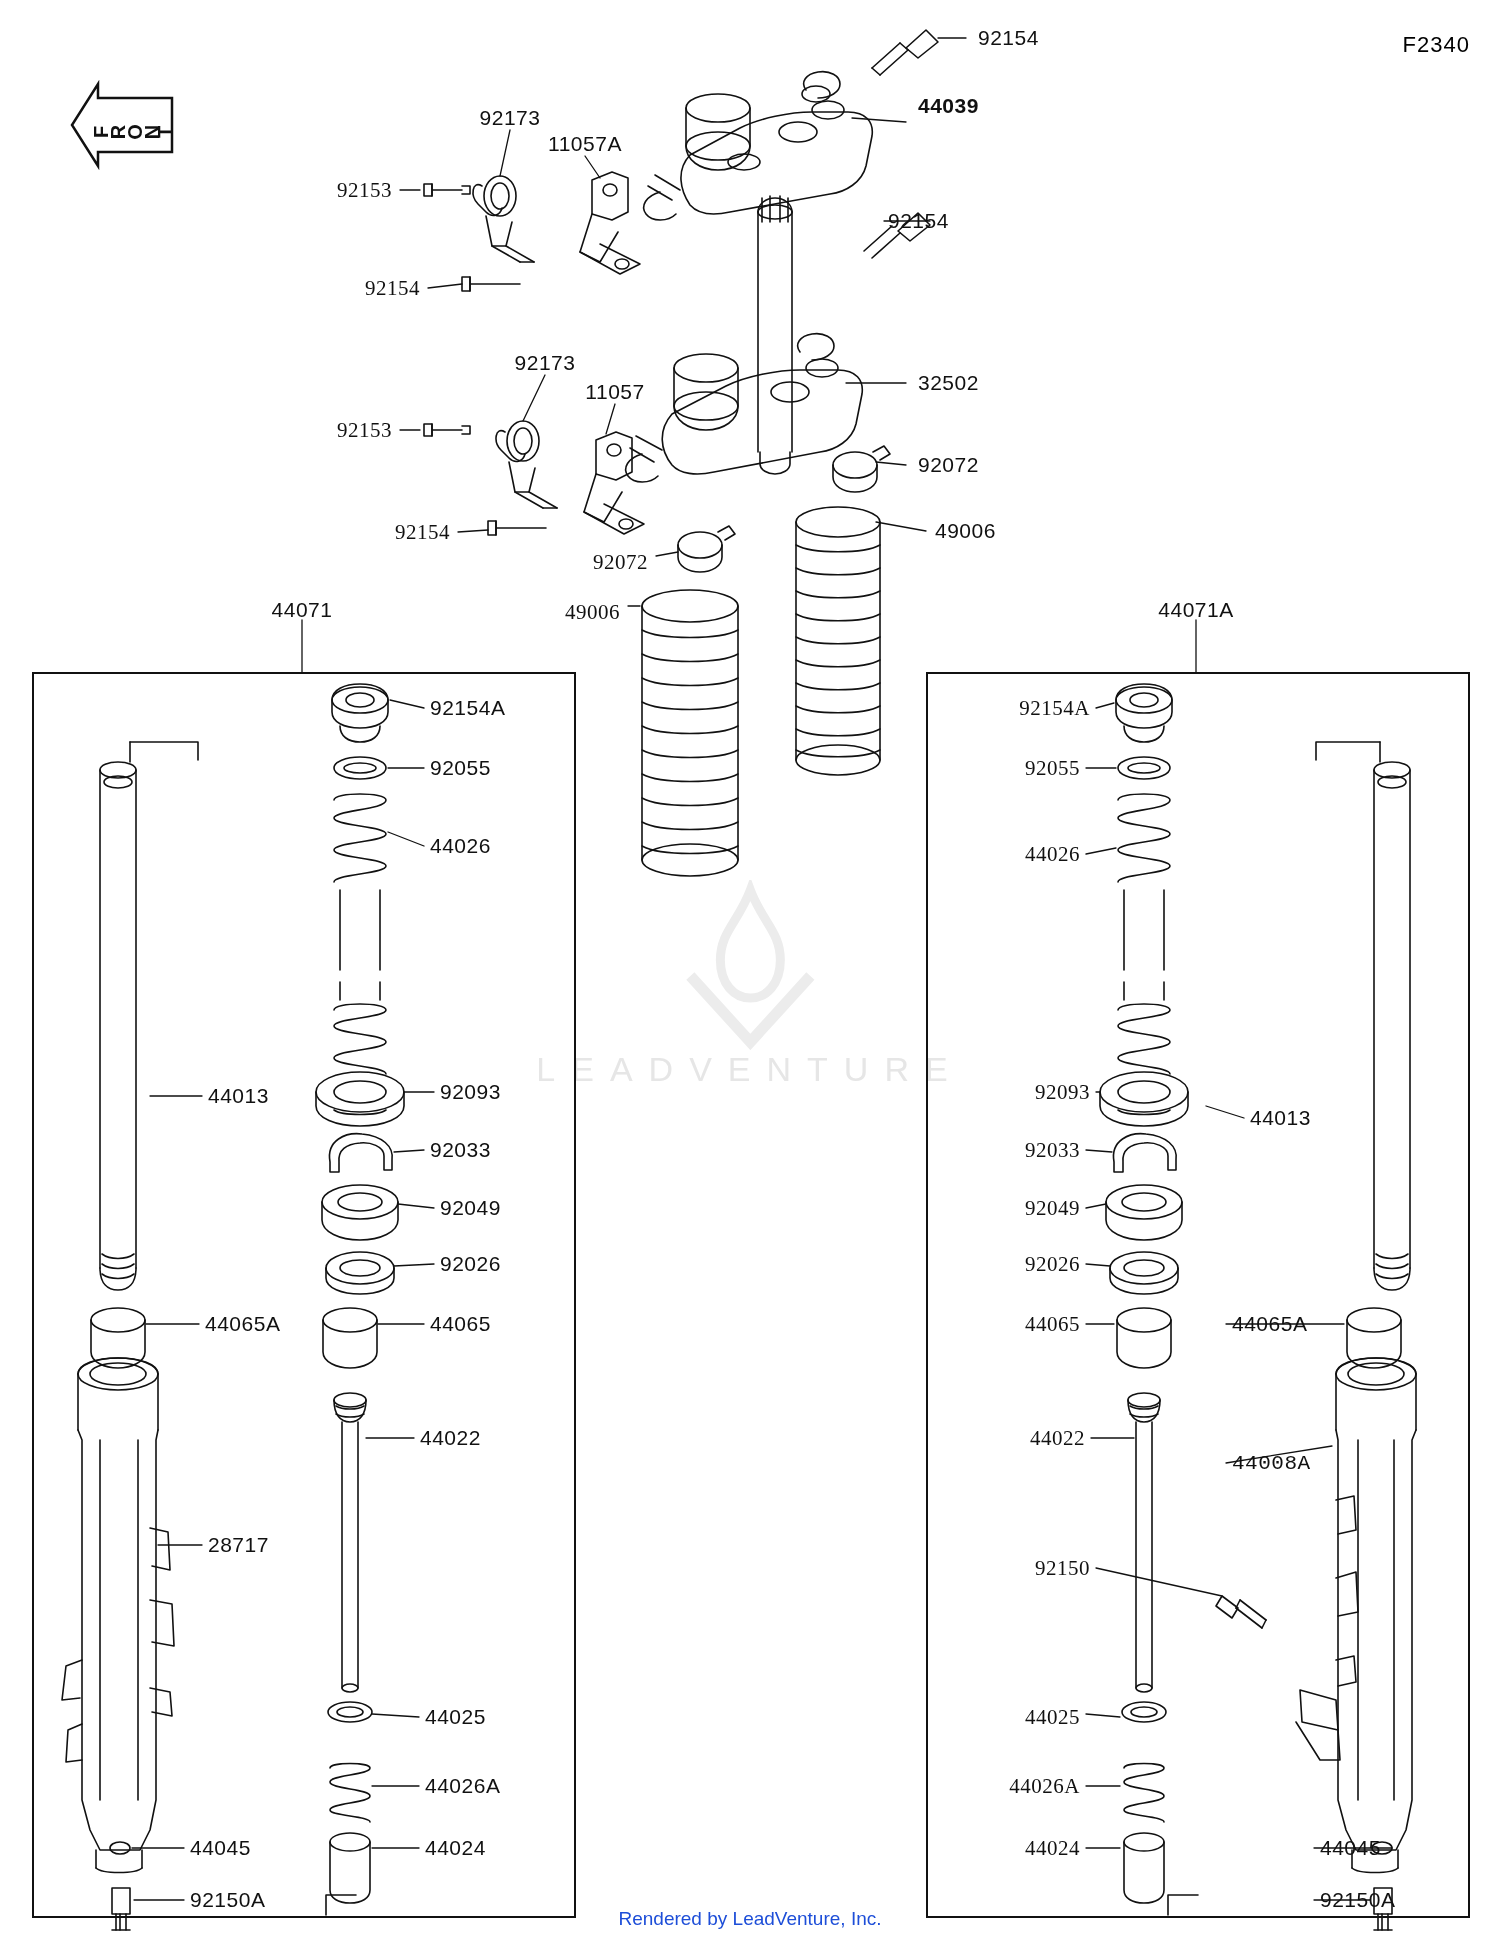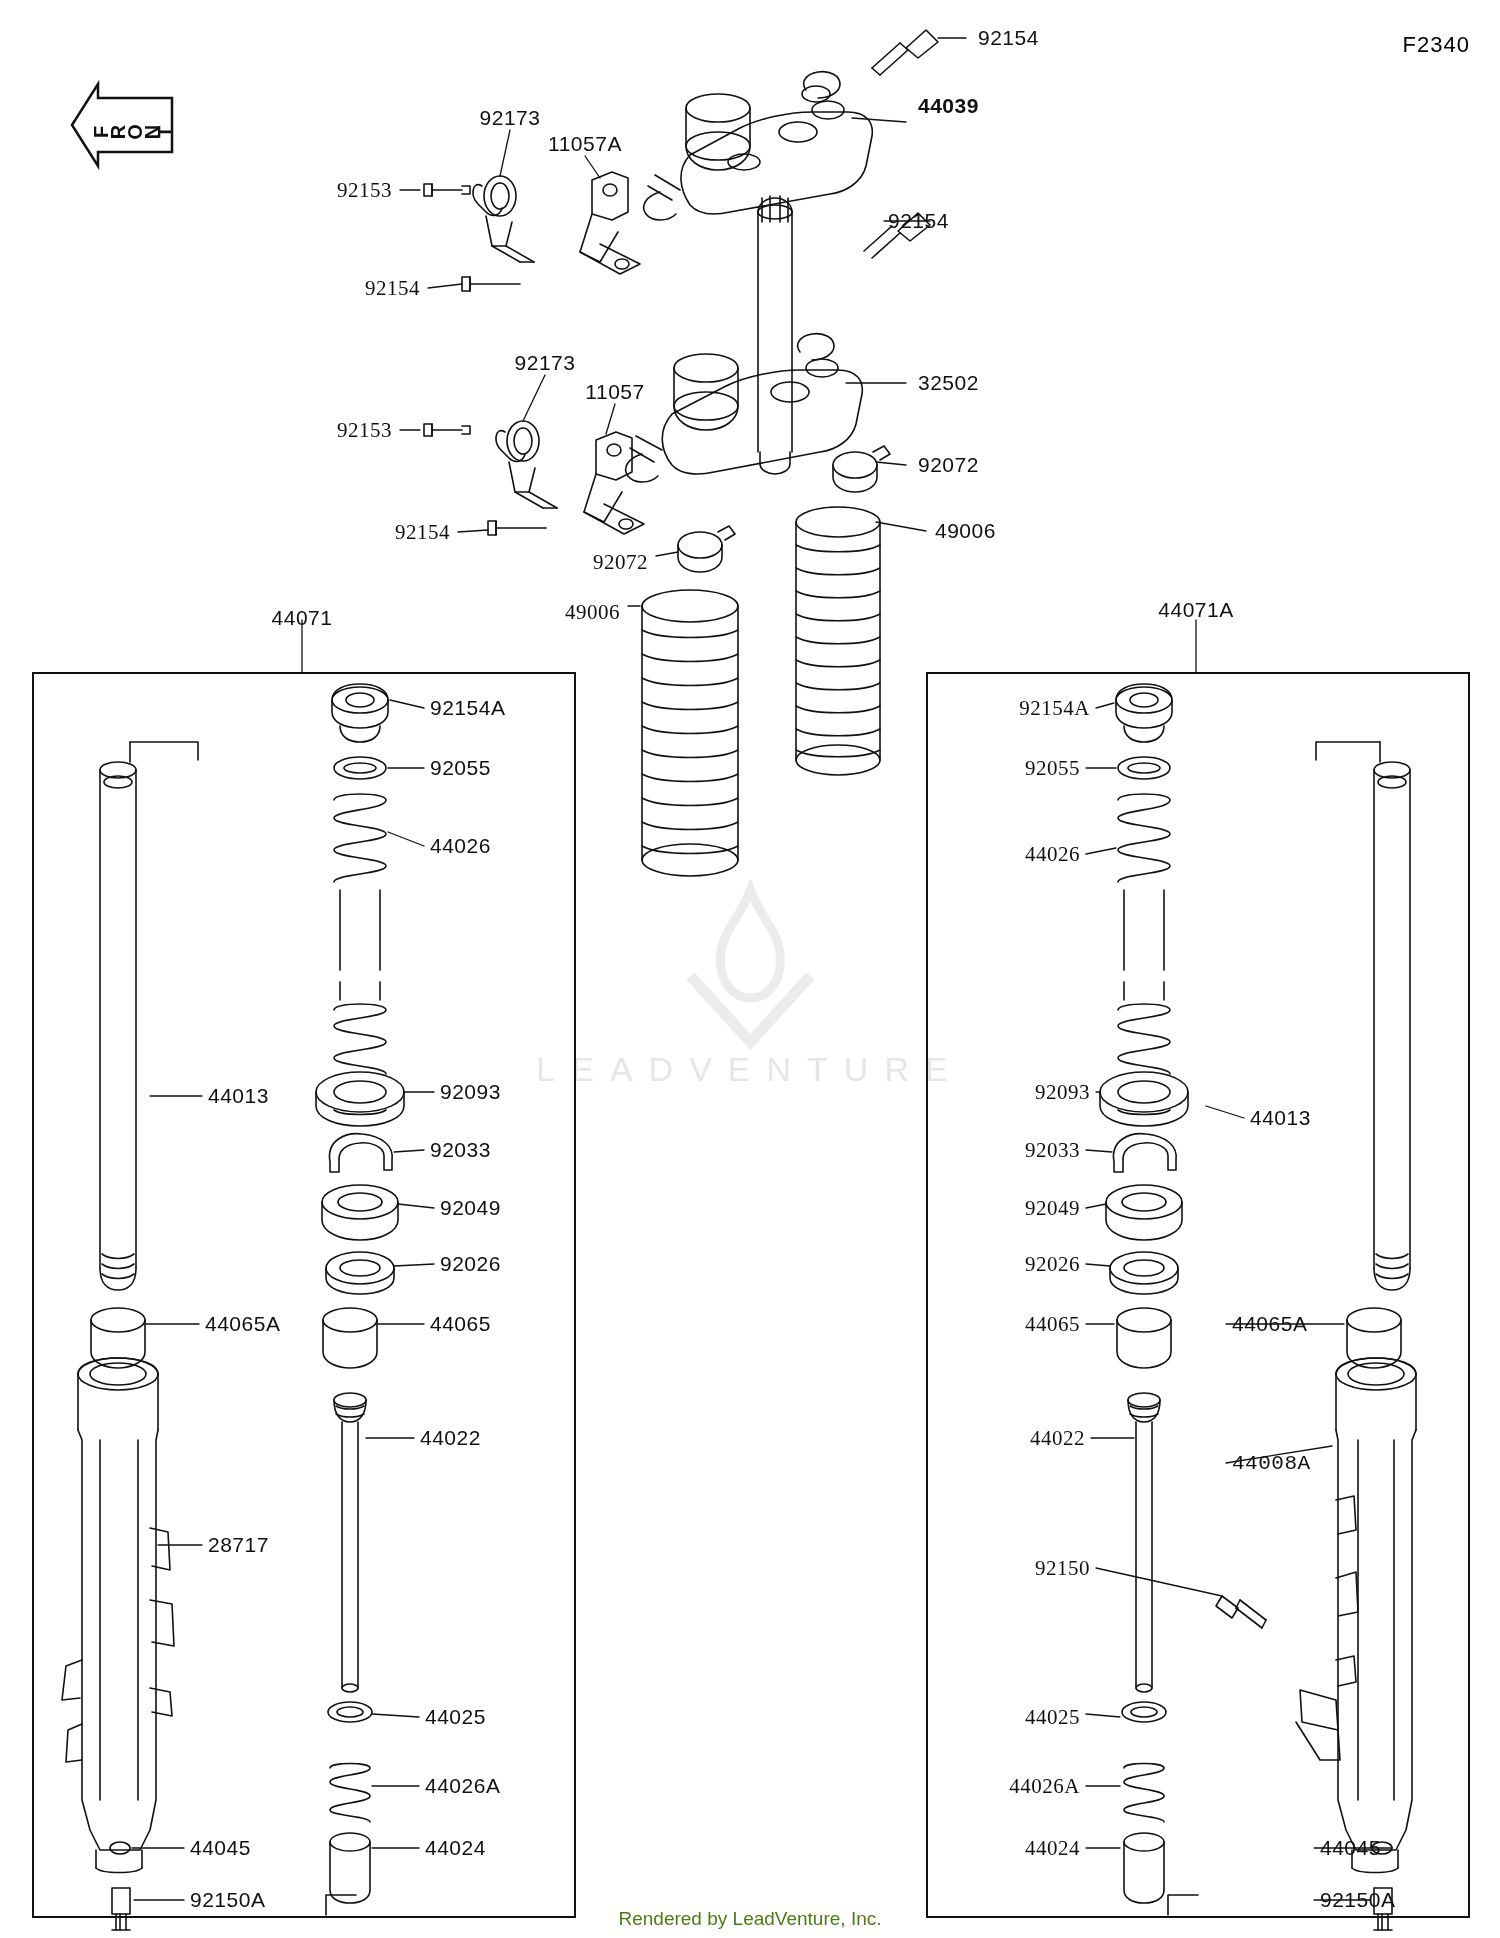--- a/index.html
+++ b/index.html
@@ -54,21 +54,21 @@
     background: transparent;
   }
 
   .footer {
     position: absolute;
     left: 0;
     right: 0;
     bottom: 8px;
     text-align: center;
     font-size: 19px;
-    color: #4d7c0f;
+    color: #1d4ed8;
   }
 
   .watermark {
     position: absolute;
     left: 50%;
     top: 880px;
     transform: translateX(-50%);
     text-align: center;
     color: #e9e9e9;
     pointer-events: none;
@@ -586,21 +586,21 @@
       <g stroke-width="1.3">
         <path d="M302 620 L302 672"></path>
         <path d="M1196 620 L1196 672"></path>
       </g>
     </g>
   </svg>
 
   <div class="panel" style="left:32px; top:672px; width:540px; height:1242px;"></div>
   <div class="panel" style="left:926px; top:672px; width:540px; height:1242px;"></div>
 
-  <div class="lbl c" style="left:302px; top:610px;margin-top:8px;">44071</div>
+  <div class="lbl c" style="left:302px; top:610px;">44071</div>
   <div class="lbl c" style="left:1196px; top:610px;">44071A</div>
 
   <div class="lbl l" style="left:978px; top:38px;">92154</div>
   <div class="lbl l" style="left:918px; top:106px;font-weight:bold;">44039</div>
   <div class="lbl c" style="left:510px; top:118px;">92173</div>
   <div class="lbl c" style="left:585px; top:144px;">11057A</div>
   <div class="lbl r" style="left:392px; top:190px;">92153</div>
   <div class="lbl r" style="left:420px; top:288px;">92154</div>
   <div class="lbl l" style="left:888px; top:221px;">92154</div>
   <div class="lbl c" style="left:545px; top:363px;">92173</div>

